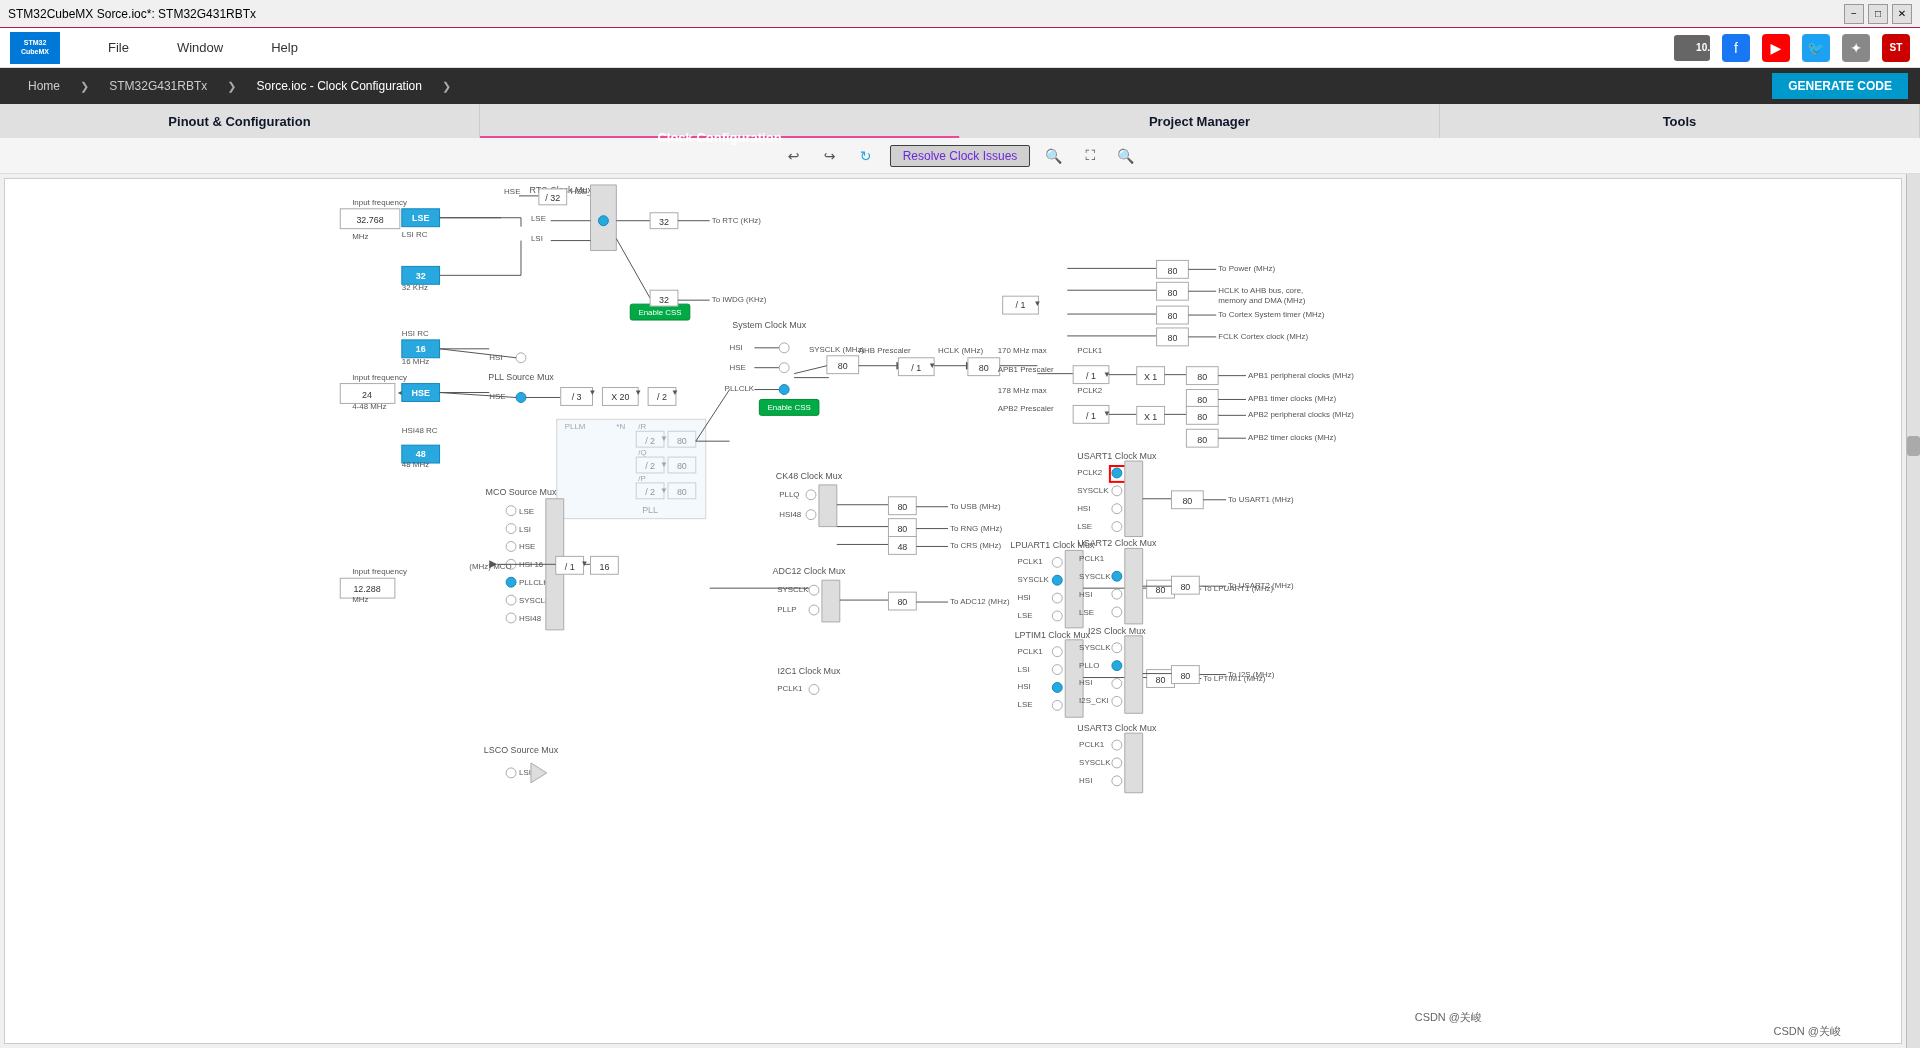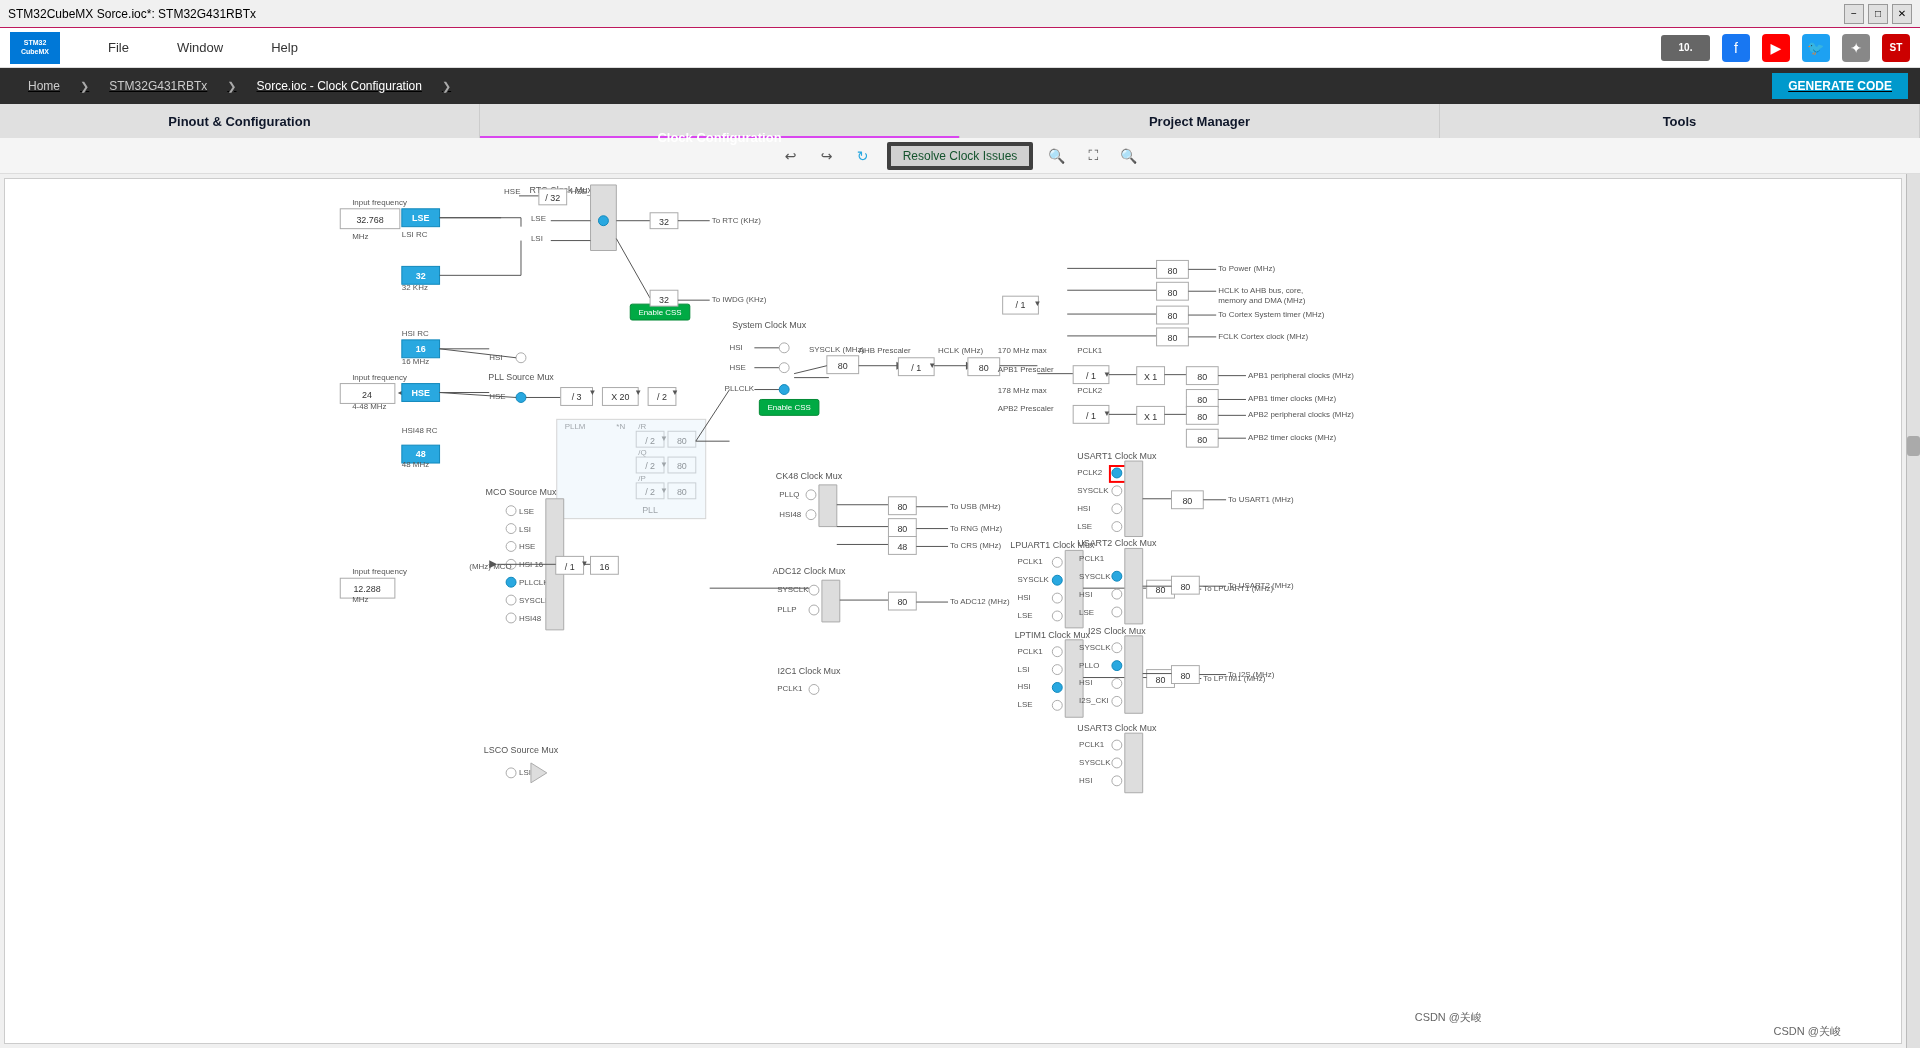--- a/index.html
+++ b/index.html
@@ -43,21 +43,20 @@
 
     
     #breadcrumb {
       height: 36px;
       background: #2d2d2d;
       display: flex;
       align-items: center;
       padding: 0 12px;
       gap: 8px;
       justify-content: space-between;
-      text-decoration: underline;
     }
     .bread-item {
       color: #ccc;
       padding: 4px 16px;
       font-size: 12px;
       display: flex;
       align-items: center;
       gap: 6px;
     }
     .bread-item.active { color: white; }
@@ -85,21 +84,21 @@
       display: flex;
       align-items: center;
       justify-content: center;
       font-size: 13px;
       font-weight: bold;
       cursor: pointer;
       border-right: 1px solid #ccc;
       color: #0f172a;
     }
     .tab.active {
-      background: #d946ef;
+      background: #ec4899;
       color: white;
       margin-top: 32px;
     }
 
     
     #toolbar {
       height: 36px;
       background: #f5f5f5;
       border-bottom: 1px solid #ddd;
       display: flex;
@@ -112,26 +111,26 @@
       width: 24px; height: 24px;
       background: none;
       border: none;
       cursor: pointer;
       display: flex; align-items: center; justify-content: center;
       font-size: 14px;
       color: #555;
     }
     .resolve-btn {
       background: #d0d0d0;
-      border: 4px solid #404040;
+      border: 1px solid #404040;
       padding: 3px 12px;
       font-size: 12px;
       cursor: pointer;
       border-radius: 2px;
-      color: #14532d;
+      color: #6d28d9;
     }
 
     
     #main {
       display: flex;
       height: calc(1048px - 28px - 40px - 36px - 34px - 36px);
     }
 
     
     #diagram-area {
@@ -224,21 +223,21 @@
     <div class="logo-area">
       <div class="logo-box">
         <span style="color:white;font-size:7px;line-height:1.2;text-align:center;">STM32<br>CubeMX</span>
       </div>
     </div>
     <div class="menu-item">File</div>
     <div class="menu-item">Window</div>
     <div class="menu-item">Help</div>
   </div>
   <div id="menubar-right">
-    <div style="width:49px;height:26px;background:#666;border-radius:3px;display:flex;align-items:center;justify-content:center;">
+    <div style="width:36px;height:26px;background:#666;border-radius:3px;display:flex;align-items:center;justify-content:flex-end;">
       <span style="color:white;font-size:10px;font-weight:bold;">10.</span>
     </div>
     <div class="social-icon fb-icon">f</div>
     <div class="social-icon yt-icon">▶</div>
     <div class="social-icon tw-icon">🐦</div>
     <div class="social-icon" style="background:#888;color:white;">✦</div>
     <div class="social-icon st-icon" style="font-size:10px;font-weight:bold;">ST</div>
   </div>
 </div>
 

